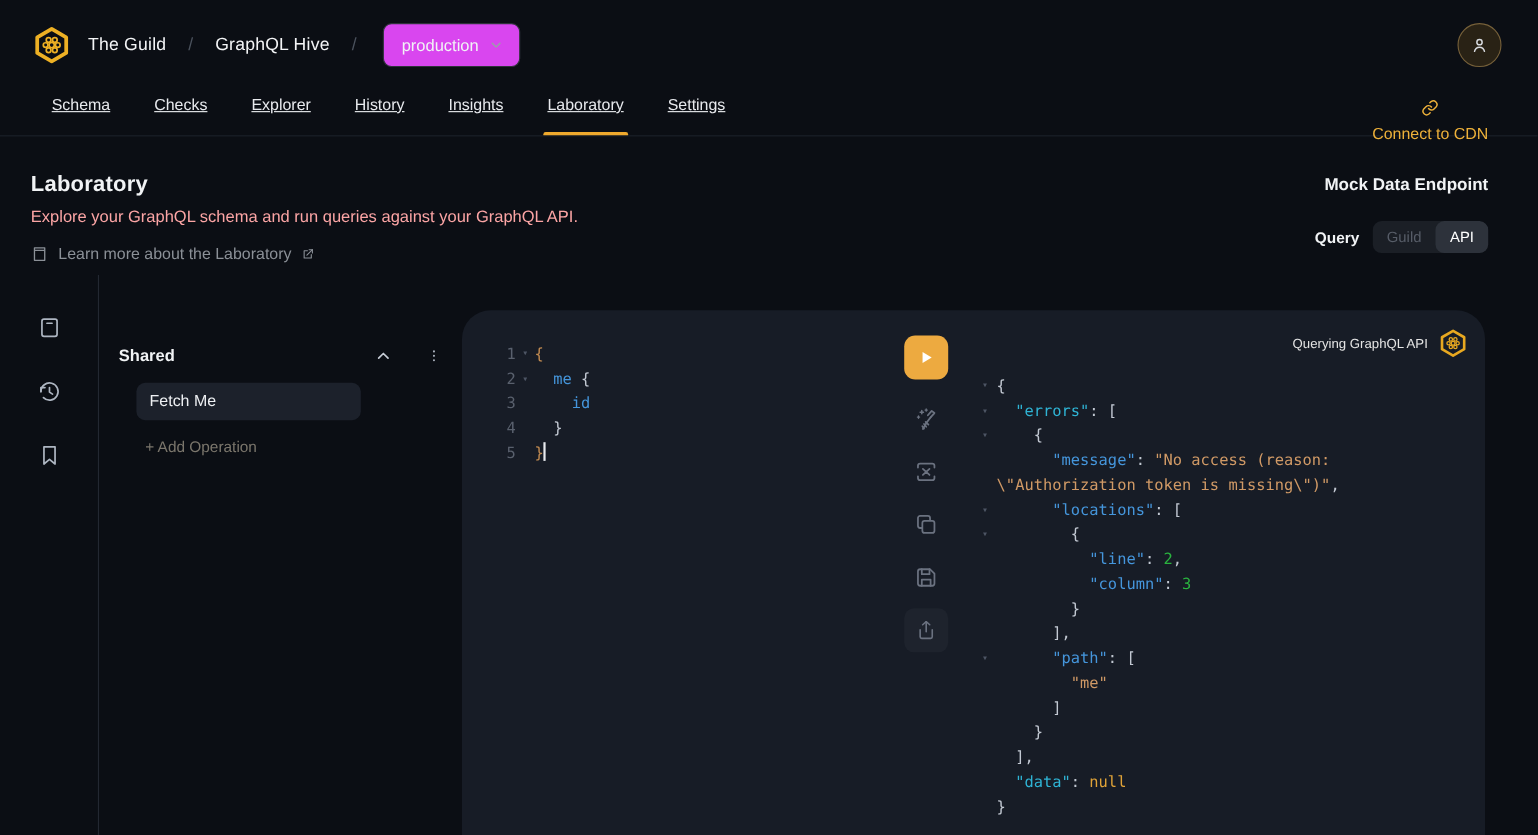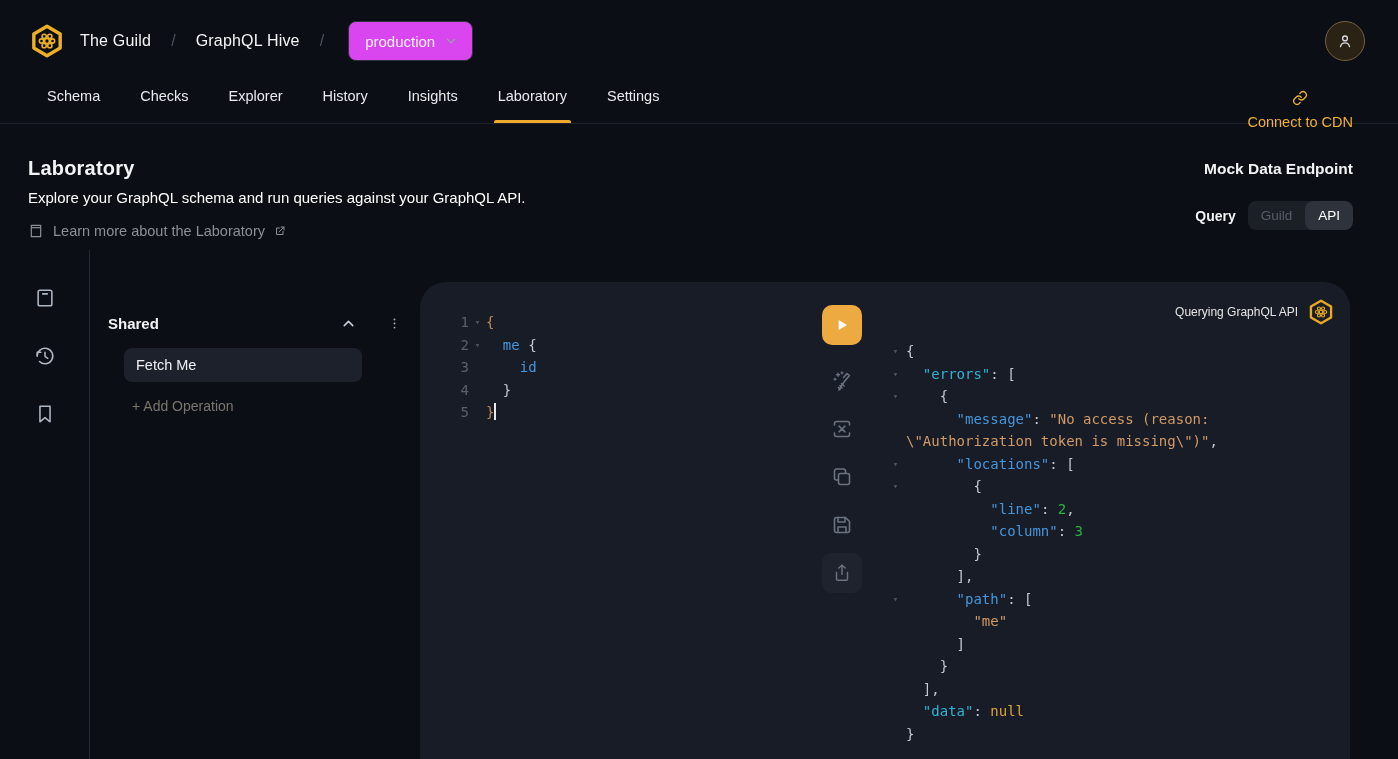--- a/index.html
+++ b/index.html
@@ -23,31 +23,31 @@
     height:40px; padding:0 14px 0 16px; color:#f1f3f5; font-size:15px; cursor:pointer;
   }
   .spacer { flex:1; }
   .avatar {
     width:40px; height:40px; border-radius:50%; background:#292215;
     border:1.5px solid #77613a; display:flex; align-items:center; justify-content:center; cursor:pointer;
   }
 
   
   .tabs-row { height:42px; display:flex; align-items:flex-start; padding:0 45px; border-bottom:1px solid #1c212a; }
-  .tab-list { display:flex; gap:36px; height:100%; }
+  .tab-list { display:flex; gap:36px; height:100%;text-decoration:underline; }
   .tab { position:relative; font-size:14.5px; color:#e8eaee; padding:6px 2px 0 2px; cursor:pointer; height:100%; }
   .tab.active::after {
     content:""; position:absolute; left:-2px; right:-2px; bottom:0; height:3px; background:#efa92d; border-radius:2px 2px 0 0;
   }
   .cdn-link { margin-left:auto; display:flex; align-items:center; gap:8px; color:#eeb13a; font-size:14.5px; cursor:pointer; padding-top:8px;flex-direction:column; }
 
   
   .lab-header { display:flex; justify-content:space-between; padding:33px 45px 0 28px; height:126px; }
   .lab-title { font-size:20px; font-weight:700; letter-spacing:.2px; }
-  .lab-desc { margin-top:9px; font-size:15px; color:#ffffff;text-align:center; }
+  .lab-desc { margin-top:9px; font-size:15px; color:#fca5a5;text-align:center; }
   .learn-link { margin-top:17px; display:flex; align-items:center; gap:9px; color:#8b9097; font-size:14.5px; cursor:pointer; }
   .endpoint { text-align:right; }
   .endpoint-title { font-size:15.5px; font-weight:700; margin-top:3px; }
   .endpoint-row { margin-top:23px; display:flex; align-items:center; justify-content:flex-end; gap:12px; }
   .endpoint-label { font-size:14px; font-weight:700; }
   .toggle-group { display:flex; background:#1b1f26; border-radius:8px; overflow:hidden; height:29px; }
   .toggle-opt { font-size:13.5px; padding:0 13px; display:flex; align-items:center; color:#575d68; cursor:pointer; }
   .toggle-opt.selected { background:#2d323b; color:#ffffff; border-radius:8px; font-weight:500; }
 
   
@@ -55,21 +55,21 @@
   .rail { width:90px; border-right:1px solid #232832; padding-top:37px; display:flex; flex-direction:column; align-items:center; gap:36px; }
   .rail .ricon { width:22px; height:22px; color:#aeb6c2; cursor:pointer; }
 
   .collections { width:330px; padding:36px 18px 0 18px; }
   .collections-title { font-size:17px; font-weight:700; color:#9ba3b0; }
   .group-row { margin-top:29px; display:flex; align-items:center; }
   .group-name { font-size:15px; font-weight:600; color:#f1f3f5; }
   .group-row .chev { margin-left:auto; color:#c6ccd6; cursor:pointer; }
   .group-row .kebab { margin-left:30px; color:#aab1bc; cursor:pointer; }
   .op-item {
-    margin:16px 0 0 16px; width:238px; height:34px; background:#1c212b; border-radius:8px;
+    margin:16px 0 0 16px; width:204px; height:34px; background:#1c212b; border-radius:8px;
     display:flex; align-items:center; padding:0 12px; font-size:14.5px; color:#eef0f3; cursor:pointer;
   }
   .add-op { margin:16px 0 0 24px; font-size:14px; color:#7b766c; cursor:pointer; }
 
   
   .panel {
     flex:1; margin:32px 48px 0 0; background:#171c26; border-radius:26px 26px 0 0; position:relative; overflow:hidden;
   }
   .mono { font-family:"DejaVu Sans Mono", monospace; font-size:14px; line-height:22.5px; }
 

